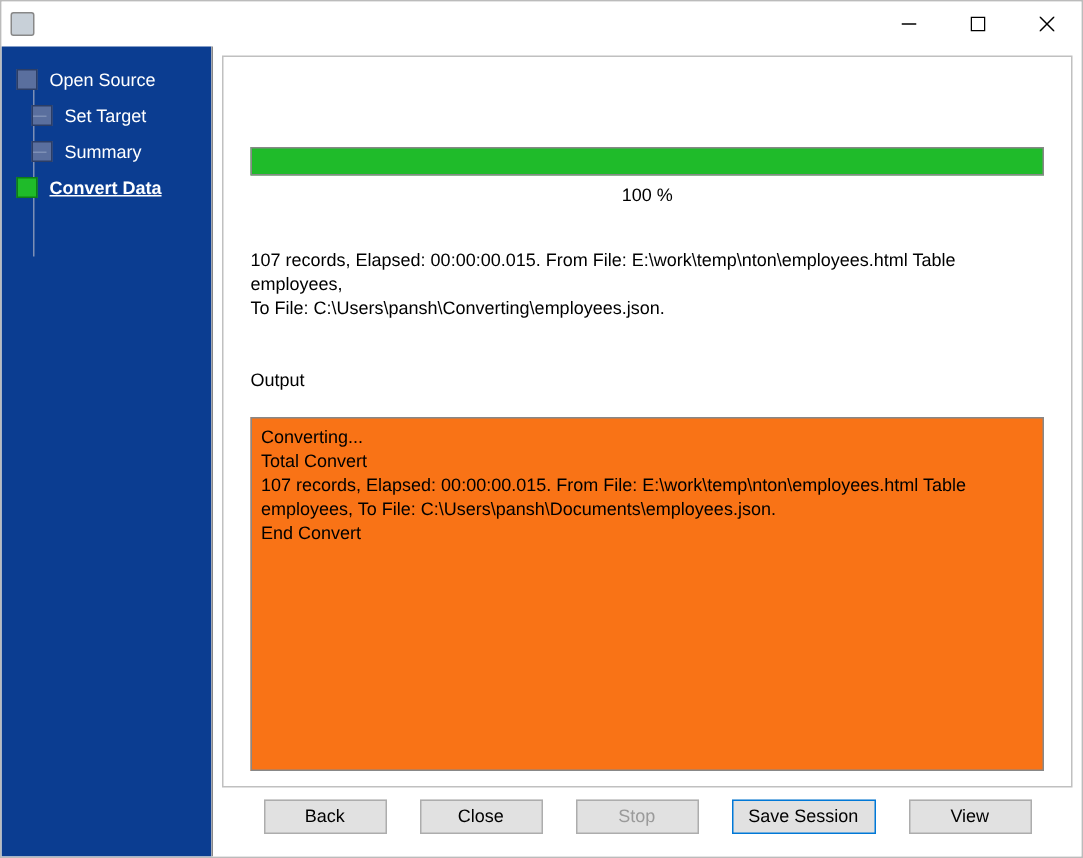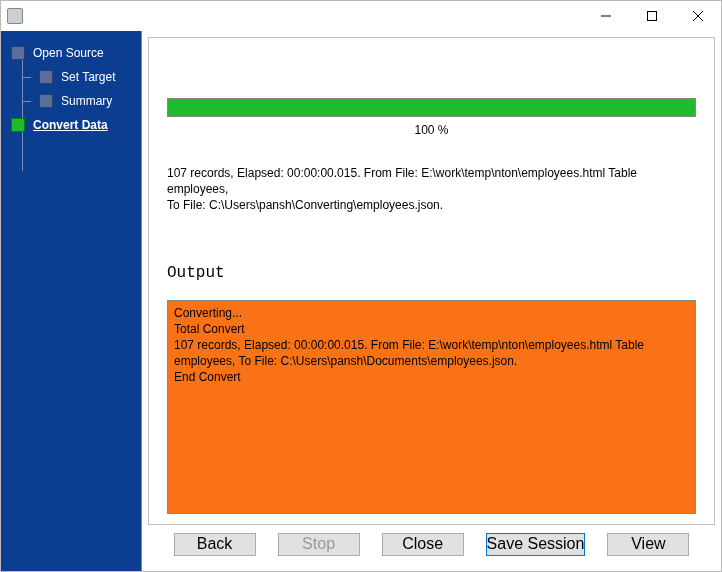--- a/index.html
+++ b/index.html
@@ -56,21 +56,21 @@
     height: 112px;
     background: #7d8fb5;
   }
   .node {
     display: flex;
     align-items: center;
     padding: 5px 0 5px 10px;
     position: relative;
     cursor: pointer;
   }
-  .node.child { padding-left: 38px; }
+  .node.child { padding-left: 20px; }
   .node.child::before {
     content: "";
     position: absolute;
     left: 21px;
     top: 50%;
     width: 9px;
     height: 1px;
     background: #7d8fb5;
   }
   .node .box {
@@ -113,23 +113,22 @@
     text-align: center;
     padding: 6px 0;
     font-size: 12px;
   }
   .status {
     font-size: 12px;
     line-height: 1.35;
     margin-top: 6px;
   }
   .output-label {
-    margin-top: 34px;
-    font-size: 16px;
-    font-family: Liberation Mono, monospace;
+    margin-top: 16px;
+    font-size: 12px;
   }
   .output-box {
     flex: 1;
     border: 1px solid #888;
     background: #f97316;
     font-size: 12px;
     line-height: 1.35;
     padding: 4px 6px;
     overflow-y: scroll;
     margin-top: 2px;
@@ -142,21 +141,21 @@
     align-items: center;
     justify-content: center;
     gap: 22px;
     padding: 0 10px 8px 10px;
   }
   .btn {
     min-width: 82px;
     height: 23px;
     background: #e1e1e1;
     border: 1px solid #adadad;
-    font-size: 16px;
+    font-size: 12px;
     display: flex;
     align-items: center;
     justify-content: center;
     cursor: pointer;
   }
   .btn.primary {
     border: 1px solid #0078d7;
     min-width: 96px;
   }
   .btn.disabled {
@@ -228,19 +227,19 @@
       <div class="output-box">
         <div>Converting...</div>
         <div>Total Convert</div>
         <div>107 records,    Elapsed: 00:00:00.015.    From File: E:\work\temp\nton\employees.html Table employees,    To File: C:\Users\pansh\Documents\employees.json.</div>
         <div>End Convert</div>
       </div>
     </div>
 
     <div class="button-row">
       <div class="btn">Back</div>
+      <div class="btn">Close</div>
       <div class="btn disabled">Stop</div>
-      <div class="btn">Close</div>
       <div class="btn primary">Save Session</div>
       <div class="btn">View</div>
     </div>
   </div>
 </div>
 
 </body></html>

